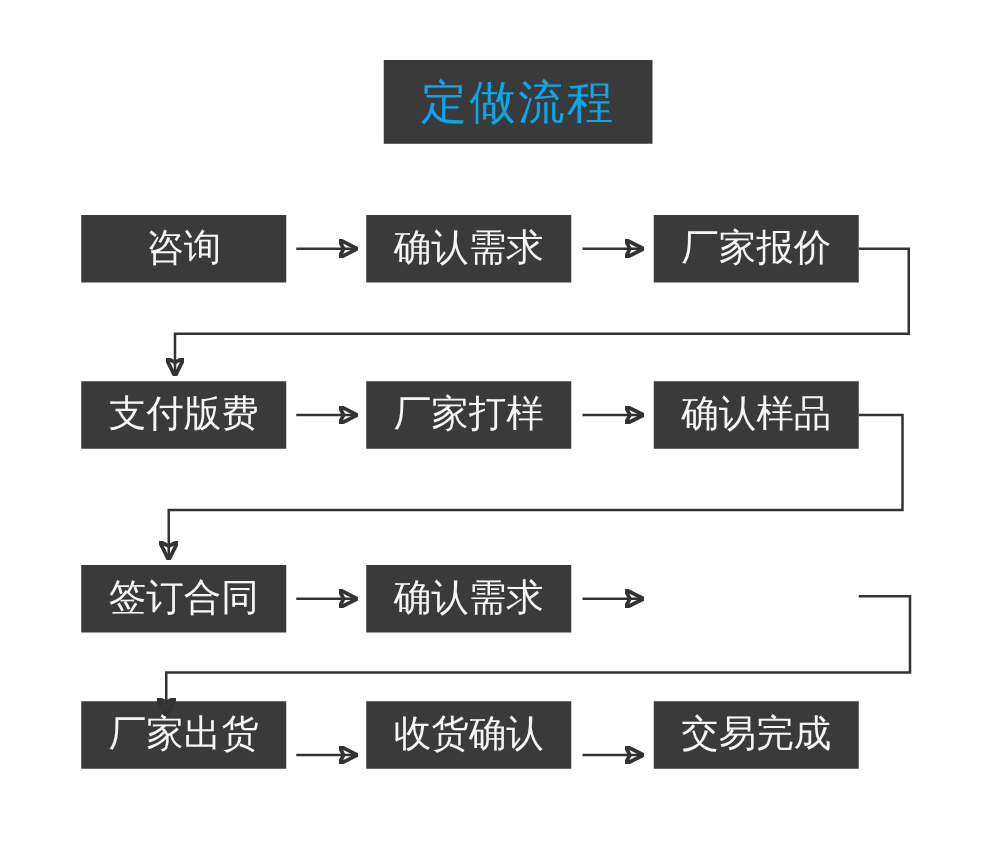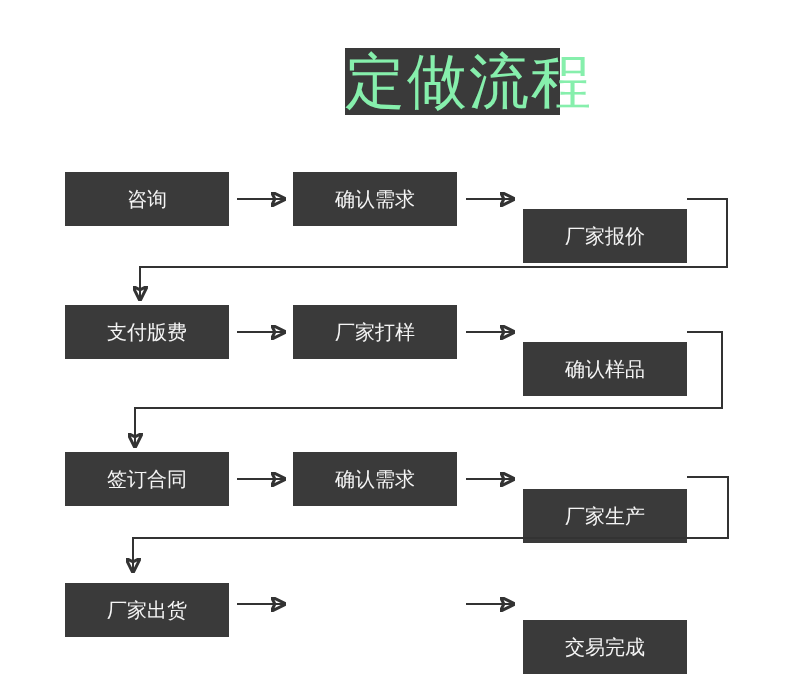--- a/index.html
+++ b/index.html
@@ -14,50 +14,49 @@
     overflow: hidden;
   }
 
   .title-box {
     position: absolute;
     left: 307px;
     top: 48px;
     width: 215px;
     height: 67px;
     background: #3a3a3a;
-    color: #86efac;
-    font-size: 60px;
+    color: #0ea5e9;
+    font-size: 37px;
     line-height: 67px;
     text-align: center;
     letter-spacing: 2px;
     white-space: nowrap;
-    margin-left: 38px;
   }
 
   .step {
     position: absolute;
     width: 164px;
     height: 54px;
     background: #3a3a3a;
     color: #f5f5f5;
-    font-size: 20px;
+    font-size: 30px;
     line-height: 54px;
     text-align: center;
     white-space: nowrap;
   }
 
   
   .c1 { left: 65px; }
   .c2 { left: 293px; }
-  .c3 { left: 523px; margin-top: 37px; }
+  .c3 { left: 523px; }
   
   .r1 { top: 172px; }
   .r2 { top: 305px; }
   .r3 { top: 452px; }
-  .r4 { top: 583px; }
+  .r4 { top: 561px; }
 
   .connectors {
     position: absolute;
     left: 0;
     top: 0;
     width: 800px;
     height: 685px;
     pointer-events: none;
   }
   .connectors path {
@@ -94,26 +93,26 @@
   <div class="step r2 c3">
     <span>确认样品</span>
   </div>
 
   <div class="step r3 c1">
     <span>签订合同</span>
   </div>
   <div class="step r3 c2">
     <span>确认需求</span>
   </div>
-  <div class="step r3 c3">
-    <span>厂家生产</span>
-  </div>
 
   <div class="step r4 c1">
     <span>厂家出货</span>
+  </div>
+  <div class="step r4 c2">
+    <span>收货确认</span>
   </div>
   <div class="step r4 c3">
     <span>交易完成</span>
   </div>
 
   <svg class="connectors" viewBox="0 0 800 685">
     <defs>
       <marker id="arrow" viewBox="0 0 10 10" refX="8" refY="5" markerWidth="7.5" markerHeight="7.5" orient="auto-start-reverse">
         <path d="M 0 0 L 10 5 L 0 10 L 2.6 5 z" fill="#333333" stroke="none"></path>
       </marker>

